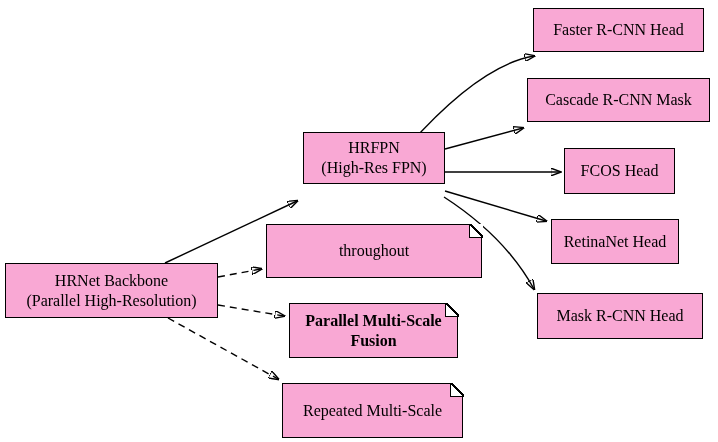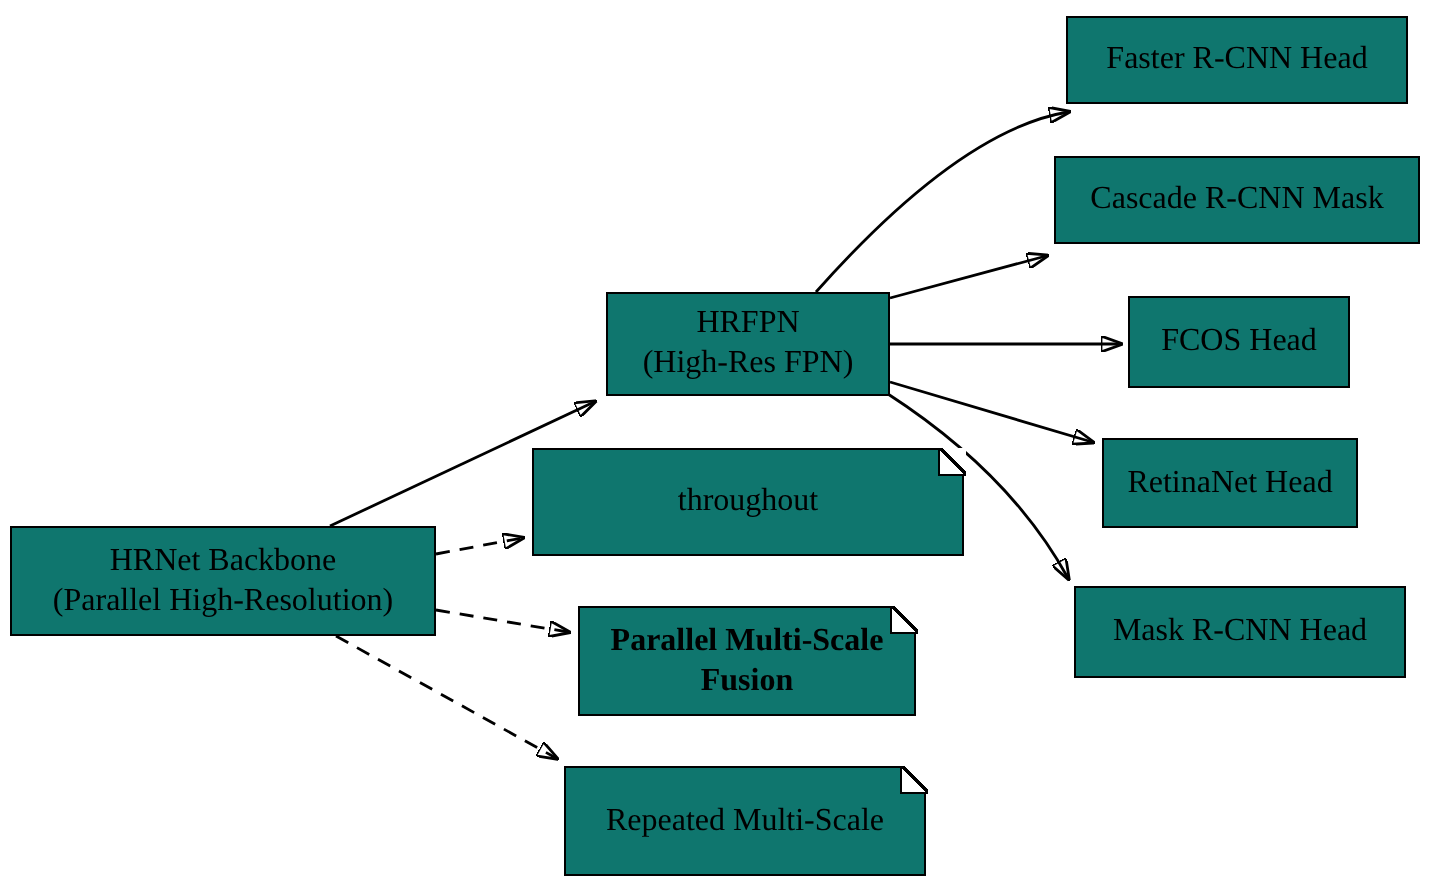--- a/index.html
+++ b/index.html
@@ -16,21 +16,21 @@
     position: absolute;
     left: 0; top: 0;
     width: 718px; height: 442px;
     pointer-events: none;
   }
   svg.edges path { fill: none; stroke: #000000; stroke-width: 1.4; }
   svg.edges path.dashed { stroke-dasharray: 7 5; }
   .node {
     position: absolute;
     box-sizing: border-box;
-    background: #0f766e;
+    background: #f9a8d4;
     border: 1.5px solid #000000;
     display: flex;
     flex-direction: column;
     justify-content: center;
     align-items: center;
     text-align: center;
     font-size: 16px;
     line-height: 20px;
     white-space: nowrap;
   }
@@ -45,21 +45,21 @@
     background: linear-gradient(to bottom left,
       #ffffff 0,
       #ffffff calc(50% - 1px),
       #000000 calc(50% - 1px),
       #000000 calc(50% + 1px),
       #ffffff calc(50% + 1px),
       #ffffff 100%);
   }
   
   #n-hrnet     { left: 5px;   top: 263px; width: 213px; height: 55px; text-align: right; }
-  #n-hrfpn     { left: 303px; top: 146px; width: 142px; height: 52px; }
+  #n-hrfpn     { left: 303px; top: 132px; width: 142px; height: 52px; }
   #n-faster    { left: 533px; top: 8px;   width: 171px; height: 44px; }
   #n-cascade   { left: 527px; top: 78px;  width: 183px; height: 44px; }
   #n-fcos      { left: 564px; top: 148px; width: 111px; height: 46px; }
   #n-retinanet { left: 551px; top: 219px; width: 128px; height: 45px; }
   #n-mask      { left: 537px; top: 293px; width: 166px; height: 46px; text-align: right; }
   #n-maintain  { left: 266px; top: 224px; width: 216px; height: 54px; }
   #n-parallel  { left: 289px; top: 303px; width: 169px; height: 55px; font-weight: bold; }
   #n-repeated  { left: 282px; top: 383px; width: 181px; height: 55px; }
 </style>
 </head>

